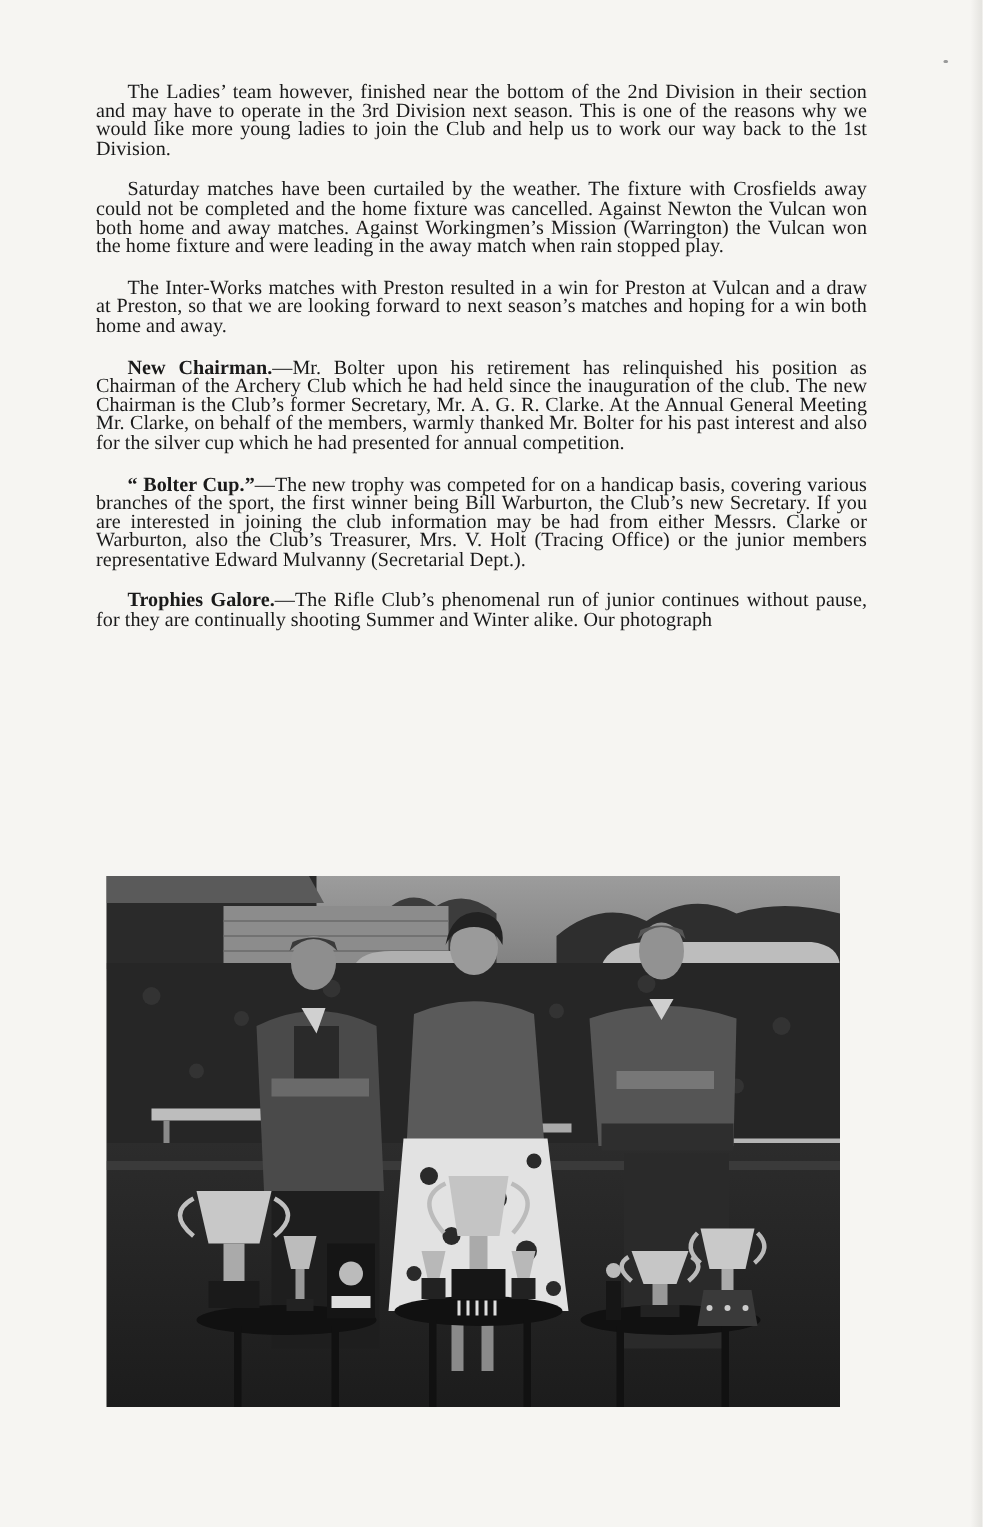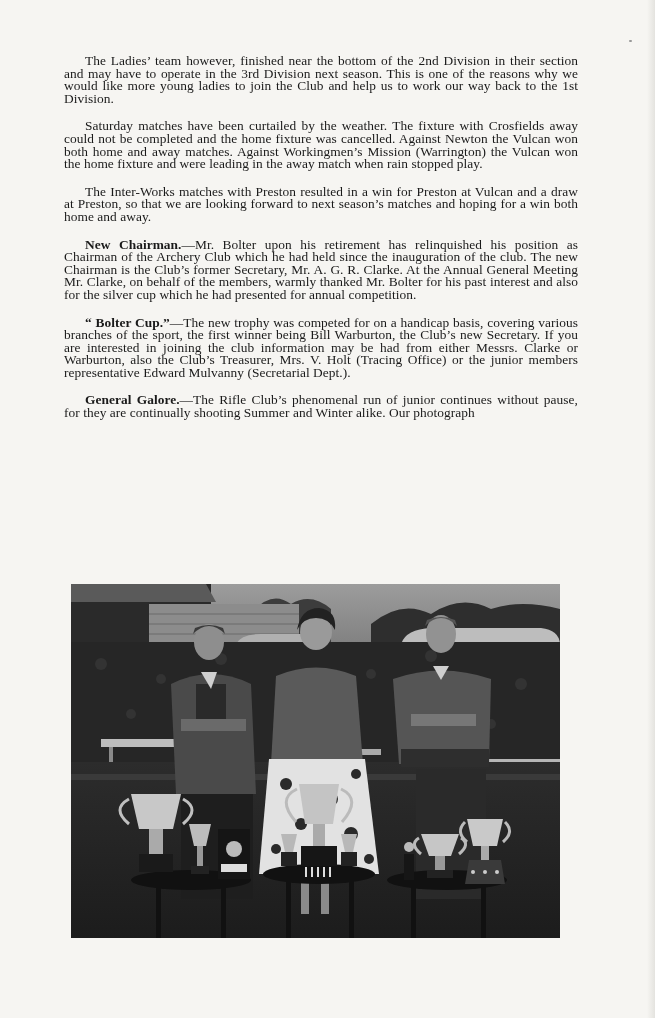--- a/index.html
+++ b/index.html
@@ -58,21 +58,21 @@
   <p class="para">
     <b></b><span>The Inter-Works matches with Preston resulted in a win for Preston at Vulcan and a draw at Preston, so that we are looking forward to next season’s matches and hoping for a win both home and away.</span>
   </p>
   <p class="para">
     <b>New Chairman.</b><span>—Mr. Bolter upon his retirement has relinquished his position as Chairman of the Archery Club which he had held since the inauguration of the club. The new Chairman is the Club’s former Secretary, Mr. A. G. R. Clarke. At the Annual General Meeting Mr. Clarke, on behalf of the members, warmly thanked Mr. Bolter for his past interest and also for the silver cup which he had presented for annual competition.</span>
   </p>
   <p class="para">
     <b>“ Bolter Cup.”</b><span>—The new trophy was competed for on a handicap basis, covering various branches of the sport, the first winner being Bill Warburton, the Club’s new Secretary. If you are interested in joining the club information may be had from either Messrs. Clarke or Warburton, also the Club’s Treasurer, Mrs. V. Holt (Tracing Office) or the junior members representative Edward Mulvanny (Secretarial Dept.).</span>
   </p>
   <p class="para">
-    <b>General Galore.</b><span>—The Rifle Club’s phenomenal run of junior continues without pause, for they are continually shooting Summer and Winter alike. Our photograph</span>
+    <b>Trophies Galore.</b><span>—The Rifle Club’s phenomenal run of junior continues without pause, for they are continually shooting Summer and Winter alike. Our photograph</span>
   </p>
 </div>
 
 <div class="caption">Rifle Club Trophy Winners.</div>
 
 <div class="photo" title="Black-and-white photograph of two men and a woman standing behind three small round tables covered with trophies, cups and a shield, in front of a hedge and wooden building.">
   <svg width="489" height="354" viewBox="0 0 489 354">
     <defs>
       <linearGradient id="sky" x1="0" y1="0" x2="0" y2="1">
         <stop offset="0" stop-color="#9c9c9c"></stop>

